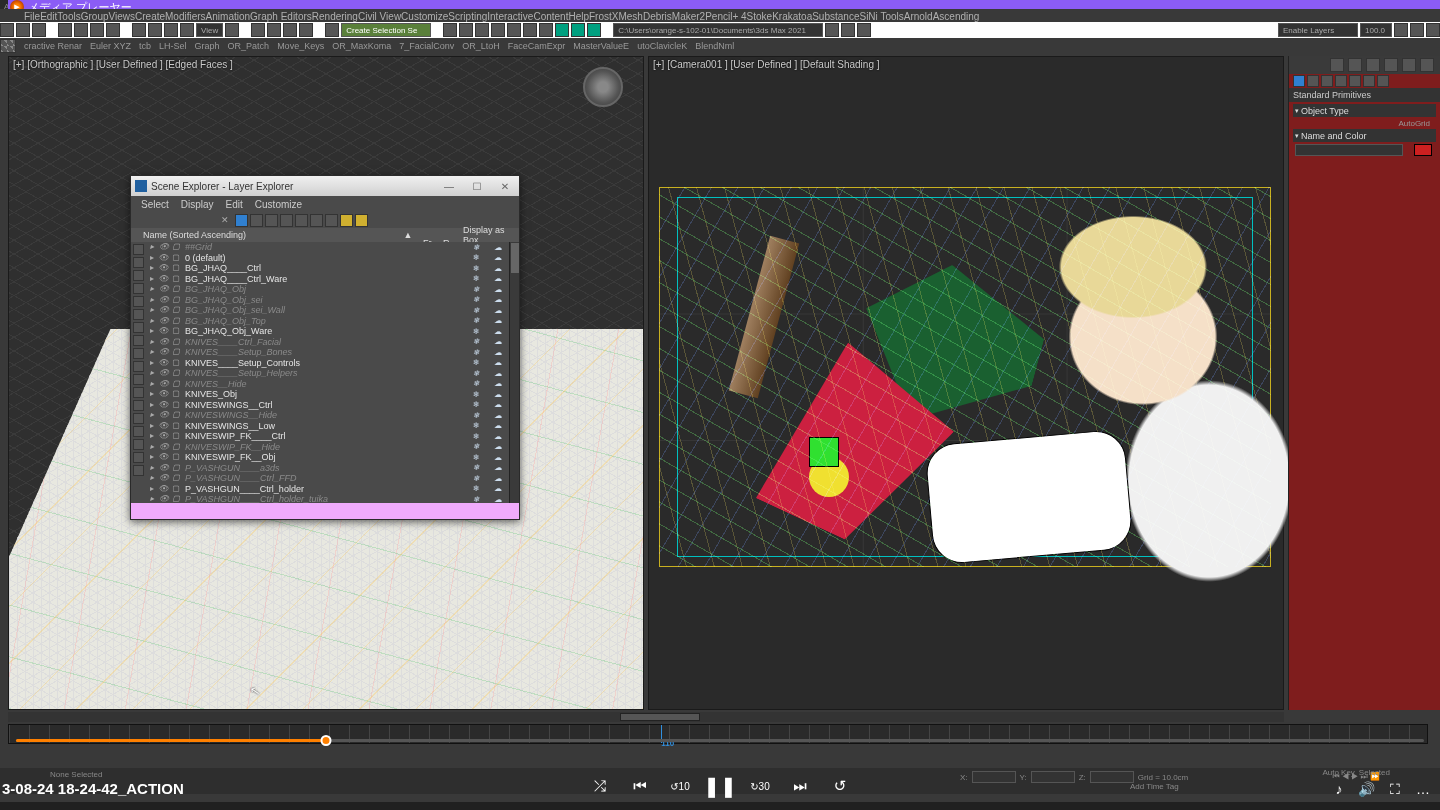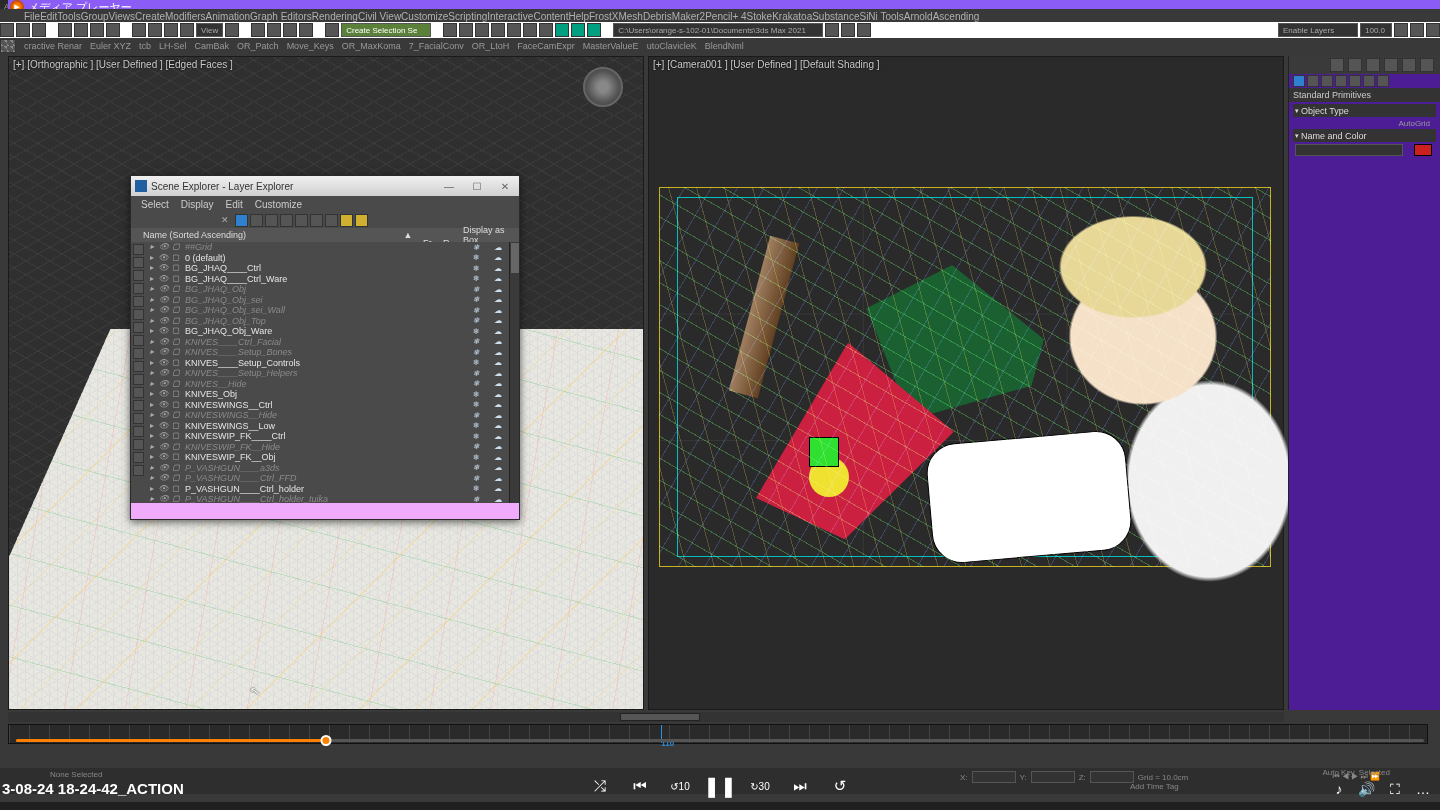--- a/index.html
+++ b/index.html
@@ -89,21 +89,21 @@
 .se-row .ico { width:10px; height:10px; margin-right:2px; font-size:8px; color:#aaa; text-align:center;}
 .se-row .nm { flex:1; white-space:nowrap; overflow:hidden; padding-left:2px;}
 .se-row .fr,.se-row .rn { width:22px; text-align:center; color:#cde; font-size:8px;}
 .se-scroll { width:10px; background:#3a3a3a; border-left:1px solid #222;}
 .se-scroll::after{content:"";display:block;width:8px;height:30px;background:#666;margin:1px auto;}
 .se-bottom { position:absolute; bottom:0; left:0; right:0; height:14px; background:#4a4a4a; display:flex; align-items:center; font-size:9px;}
 .se-bottom .dd { height:12px; background:#333; border:1px solid #555; padding:0 4px; display:flex; align-items:center; color:#d0a030;}
 .se-bottom .dd2 { margin-left:8px; background:#333;color:#aaa;}
 
 
-.cmd { position:absolute; top:56px; right:0; width:152px; height:654px; background:#4c1d95; border-left:1px solid #222;}
+.cmd { position:absolute; top:56px; right:0; width:152px; height:654px; background:#7f1d1d; border-left:1px solid #222;}
 .cmd-tabs { height:18px; background:#3a3a3a; display:flex; align-items:center; justify-content:flex-end; gap:4px; padding-right:6px;}
 .cmd-tabs .t{width:14px;height:14px;background:#555;border:1px solid #333;}
 .cmd-icons { height:14px; display:flex; align-items:center; gap:2px; padding-left:4px;}
 .cmd-icons .i{width:12px;height:12px;background:#555;border:1px solid #333;}
 .cmd-icons .i.sel{background:#3080d0;}
 .cmd-cat { height:14px; background:#333; font-size:9px; padding-left:4px; display:flex; align-items:center; color:#ccc;}
 .cmd-roll { padding:2px 4px;}
 .cmd-roll-h { height:13px; background:#333; font-size:9px; padding-left:8px; display:flex; align-items:center; color:#ddd; position:relative;}
 .cmd-roll-h::before{content:"▾";position:absolute;left:2px;font-size:7px;}
 .cmd-grid { display:grid; grid-template-columns:1fr 1fr; gap:2px; padding:4px 2px;}
@@ -243,21 +243,21 @@
   <div class="tbtn"></div>
   <div class="tbtn"></div>
 </div>
 
 <div class="toolbar2" id="toolbar2">
   <div class="chk"></div>
 <span>cractive Renar</span>
     <span>Euler XYZ</span>
     <span>tcb</span>
     <span>LH-Sel</span>
-    <span>CamBak</span>
+    <span>Graph</span>
     <span>OR_Patch</span>
     <span>Move_Keys</span>
     <span>OR_MaxKoma</span>
     <span>7_FacialConv</span>
     <span>OR_LtoH</span>
     <span>FaceCamExpr</span>
     <span>MasterValueE</span>
     <span>utoClavicleK</span>
     <span>BlendNml</span>
   </div>

